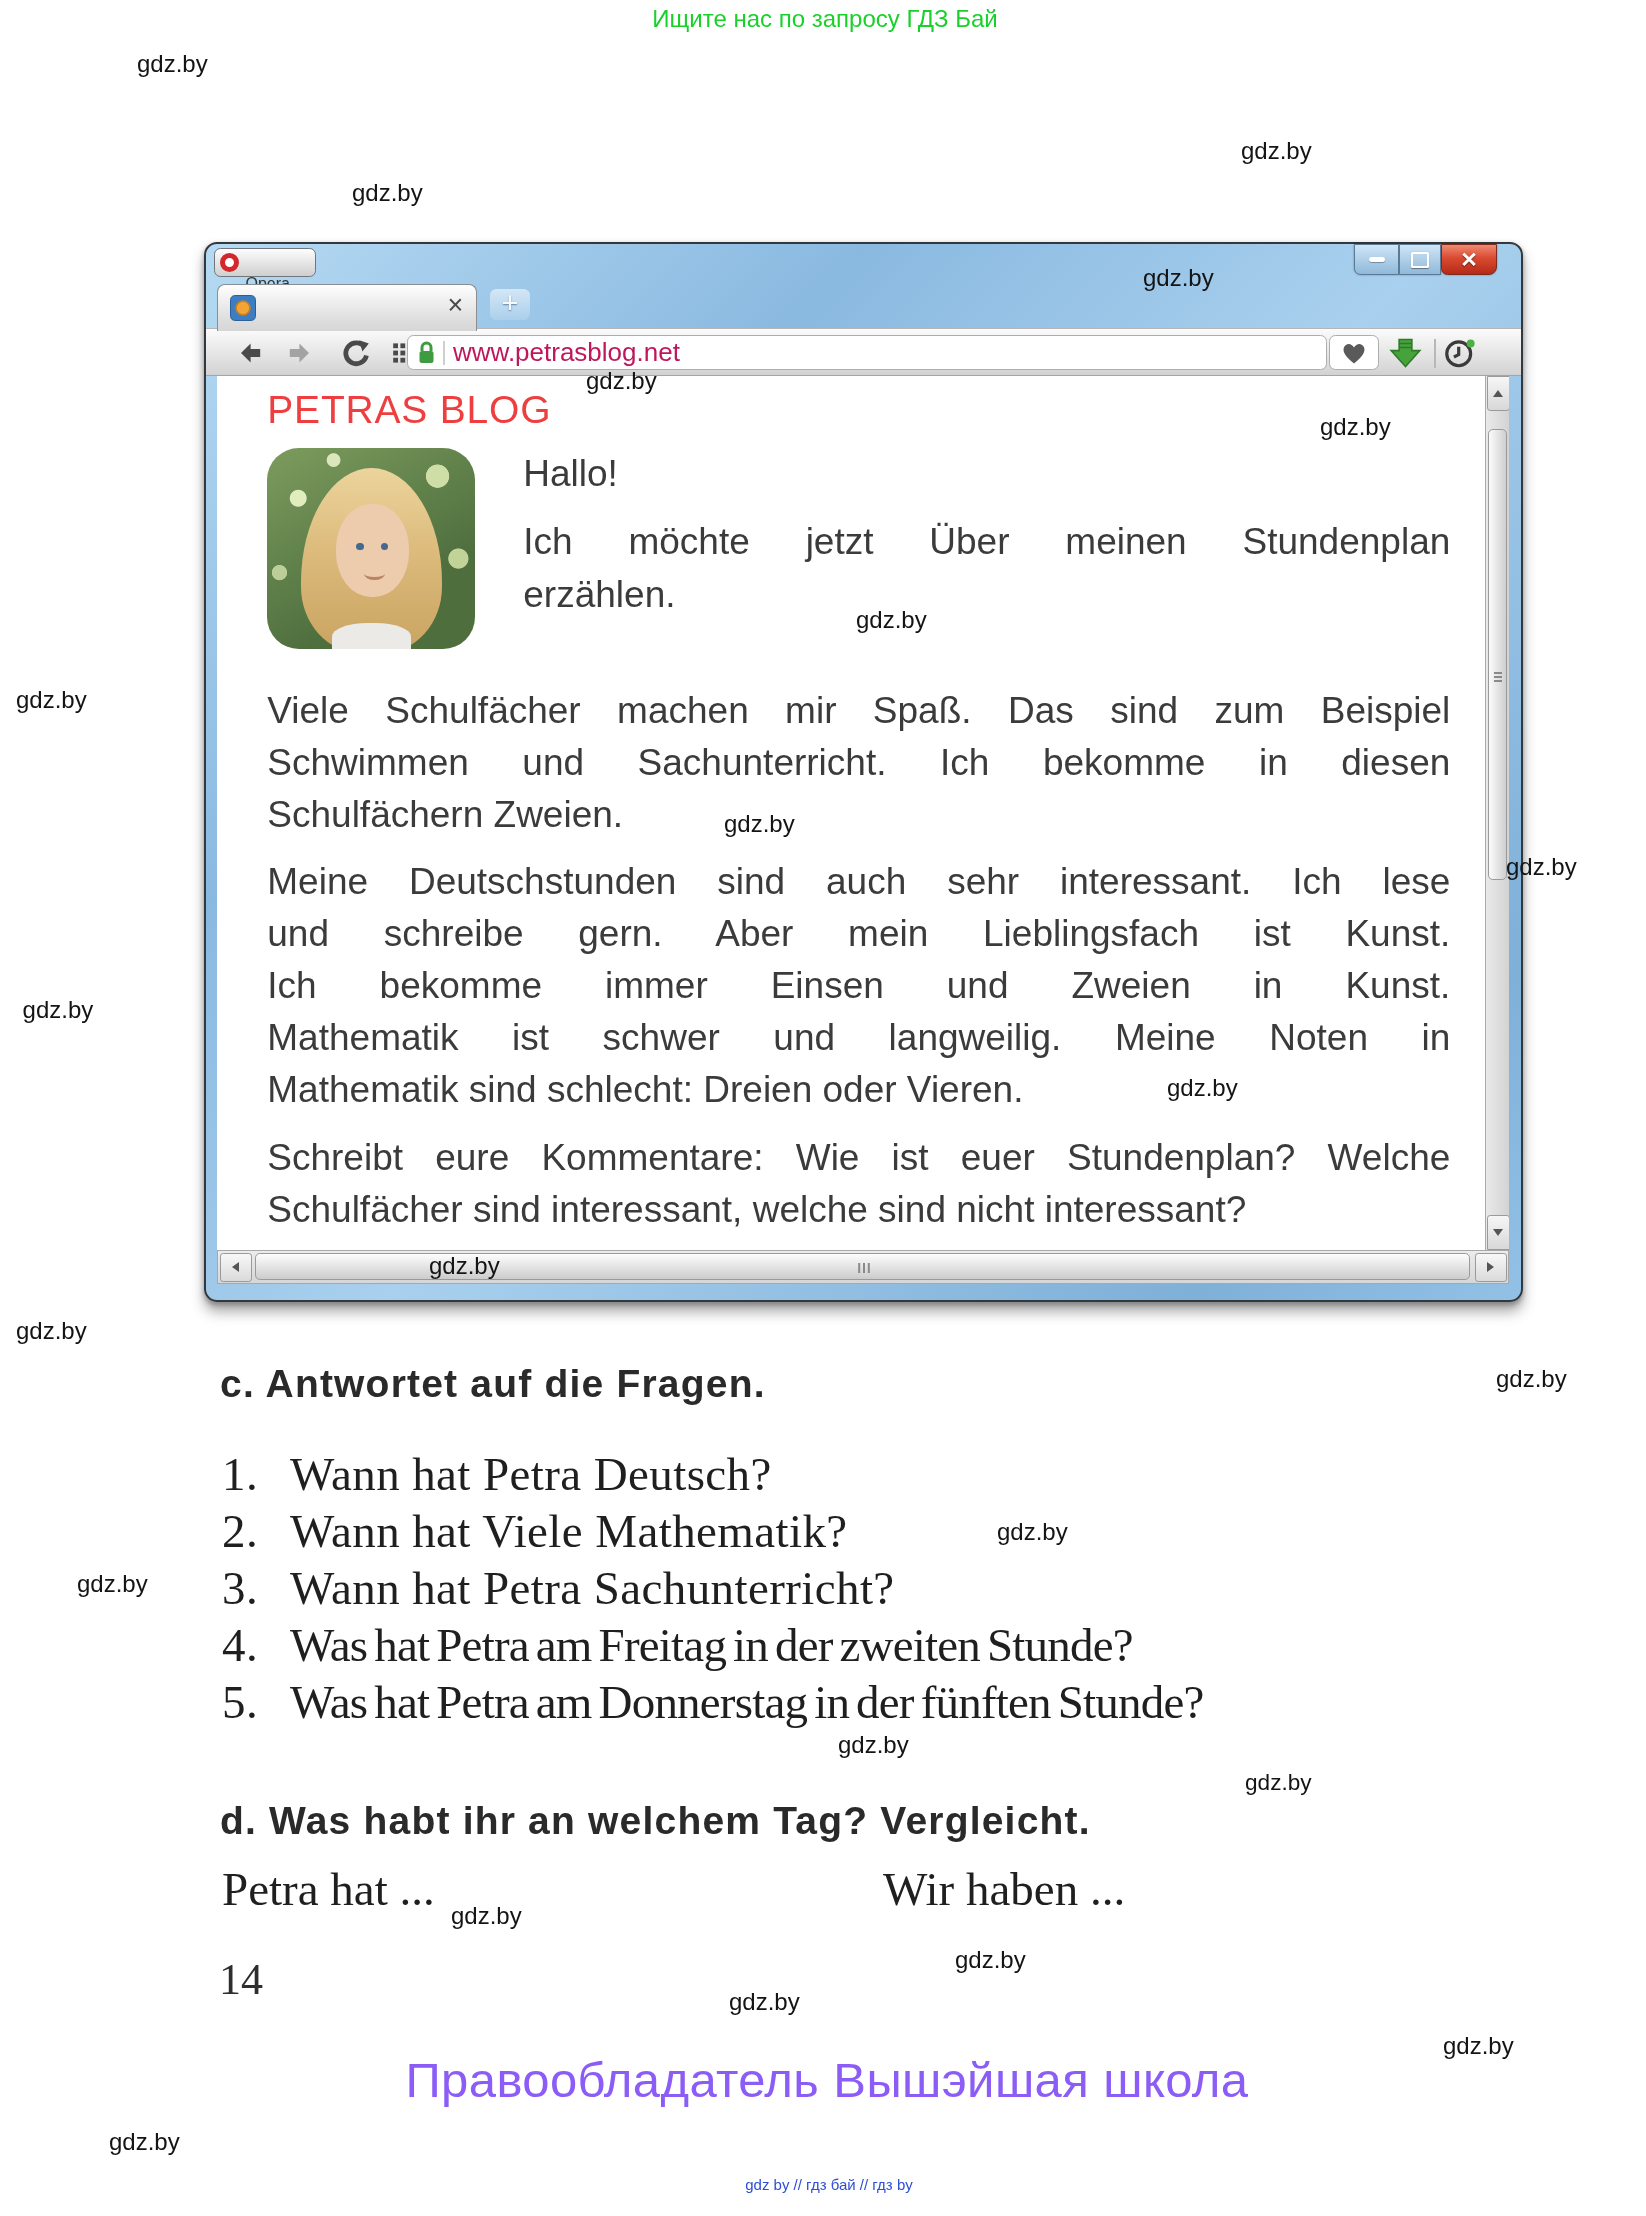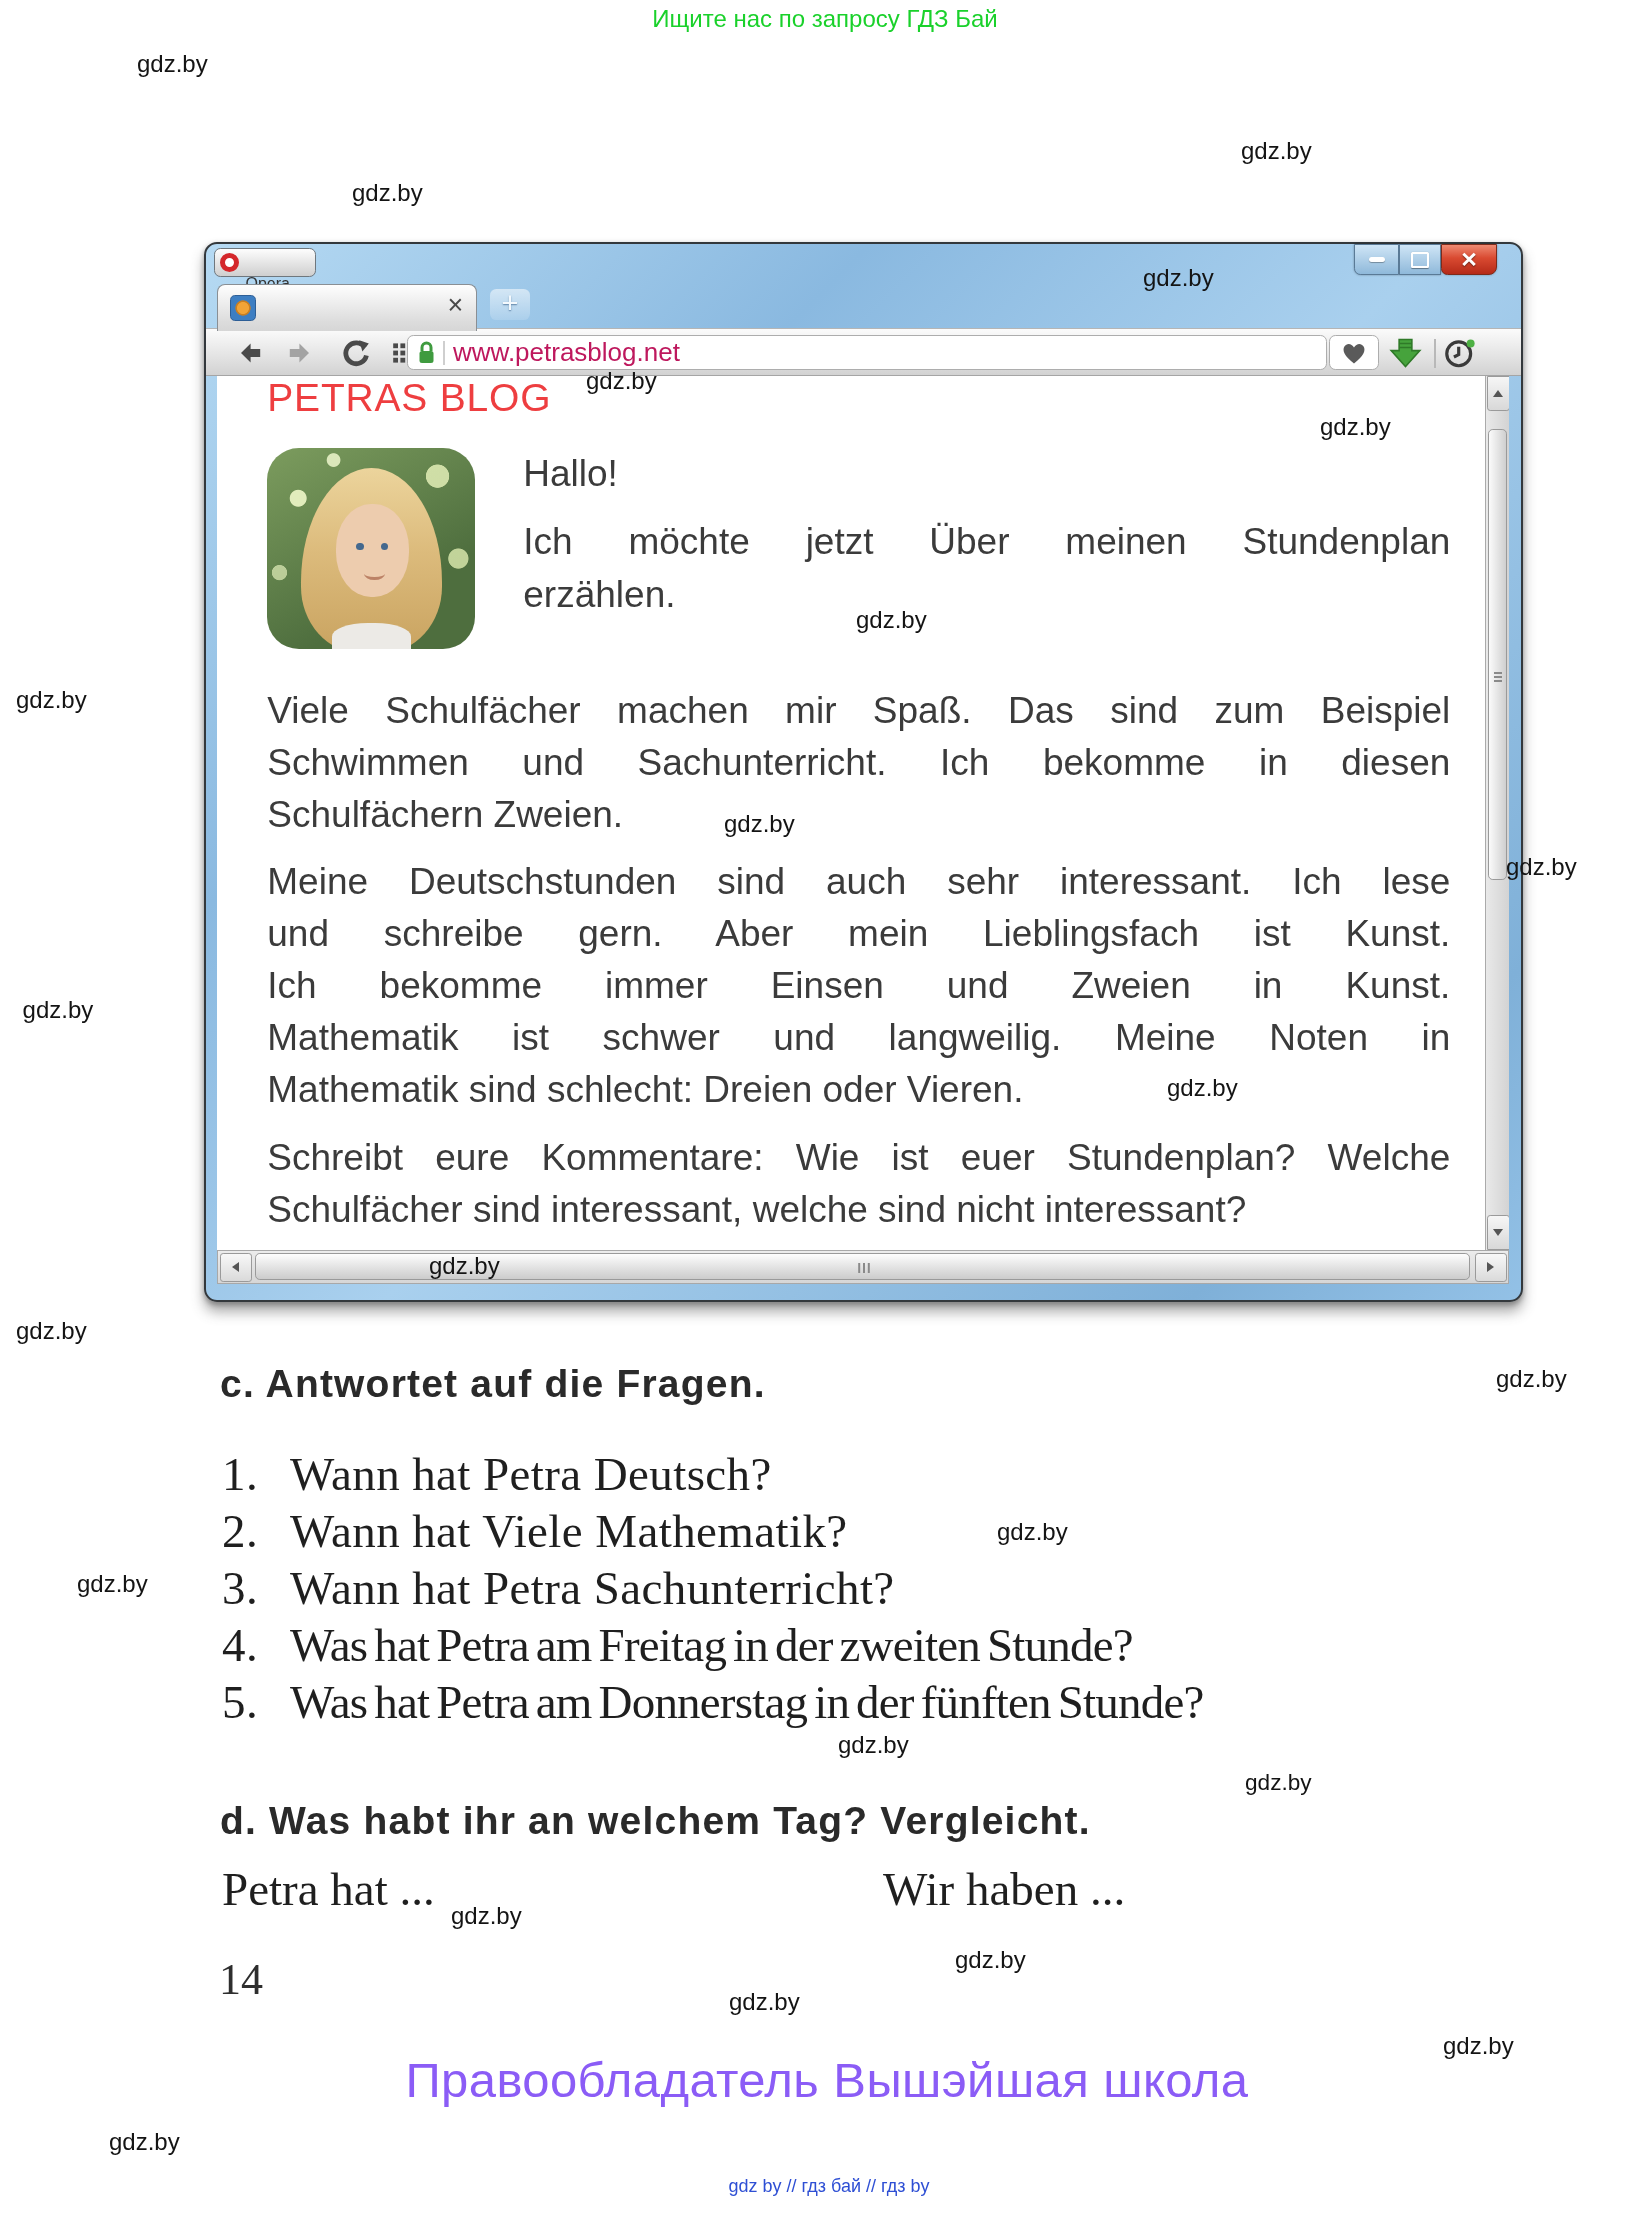--- a/index.html
+++ b/index.html
@@ -9,21 +9,21 @@
   
   .wm{position:absolute;font-size:24px;color:#141414;white-space:nowrap;z-index:60;
       font-family:"Liberation Sans",sans-serif;}
 
   
   .top-banner{position:absolute;left:825px;top:4.8px;transform:translateX(-50%);
       font-size:24px;color:#1ad12b;white-space:nowrap;}
   .pink-footer{position:absolute;left:827px;top:2052px;transform:translateX(-50%);
       font-size:49px;letter-spacing:0.4px;color:#8b5cf6;white-space:nowrap;}
   .blue-footer{position:absolute;left:829px;top:2176px;transform:translateX(-50%);
-      font-size:18px;color:#2e4fd4;white-space:nowrap;}
+      font-size:15px;color:#2e4fd4;white-space:nowrap;}
   .page-num{position:absolute;left:219px;top:1954px;font-family:"Liberation Serif",serif;
       font-size:44px;color:#2e2e2e;}
 
   
   .window{position:absolute;left:204px;top:242px;width:1319px;height:1060px;
       border:2.4px solid #33383c;border-radius:13px;box-sizing:border-box;
       background:linear-gradient(135deg,#b6daf3 0%,#8ab9e0 28%,#a9d0ee 52%,#7fb0d8 86%,#93c1e6 100%);
       box-shadow:0 9.7px 13px rgba(70,70,70,.45), 0 2.4px 4.8px rgba(0,0,0,.3);z-index:5;}
 
   .titlebar{position:absolute;left:0;top:0;width:100%;height:37px;}
@@ -63,21 +63,21 @@
       background:#fff;border:1.6px solid #adadad;border-radius:6.4px;display:flex;align-items:center;}
   .padlock{margin-left:8px;width:21px;height:26px;flex:0 0 auto;}
   .url-sep{width:1.6px;height:24px;background:#cfcfcf;margin-left:6.4px;}
   .url{margin-left:8px;font-size:26px;color:#be185d;white-space:nowrap;}
   .heartbox{position:absolute;left:1123px;top:6.4px;width:50px;height:35px;box-sizing:border-box;
       background:#fff;border:1.6px solid #adadad;border-radius:6.4px;display:flex;align-items:center;justify-content:center;}
   .toolsep{position:absolute;left:1228px;top:9.7px;width:1.6px;height:29px;background:#b8b8b8;}
 
   
   .content{position:absolute;left:11.3px;top:132px;width:1292px;height:874px;background:#fff;overflow:hidden;}
-  .blog-title{position:absolute;left:50px;top:0;font-size:39px;letter-spacing:0.8px;color:#ee3e40;}
+  .blog-title{position:absolute;left:50px;top:12px;font-size:39px;letter-spacing:0.8px;color:#ee3e40;}
   .greeting{position:absolute;left:306px;top:77px;font-size:37px;color:#3b3b3b;}
   .para{position:absolute;font-size:37px;color:#3b3b3b;}
   .para div{text-align:justify;text-align-last:justify;white-space:normal;}
   .para div:last-child{text-align-last:left;}
   .intro{left:306px;top:139px;width:927px;line-height:53px;}
   .p1{left:50px;top:309px;width:1183px;line-height:52px;}
   .p2{left:50px;top:480px;width:1183px;line-height:52px;}
   .p3{left:50px;top:756px;width:1183px;line-height:52px;}
 
   

